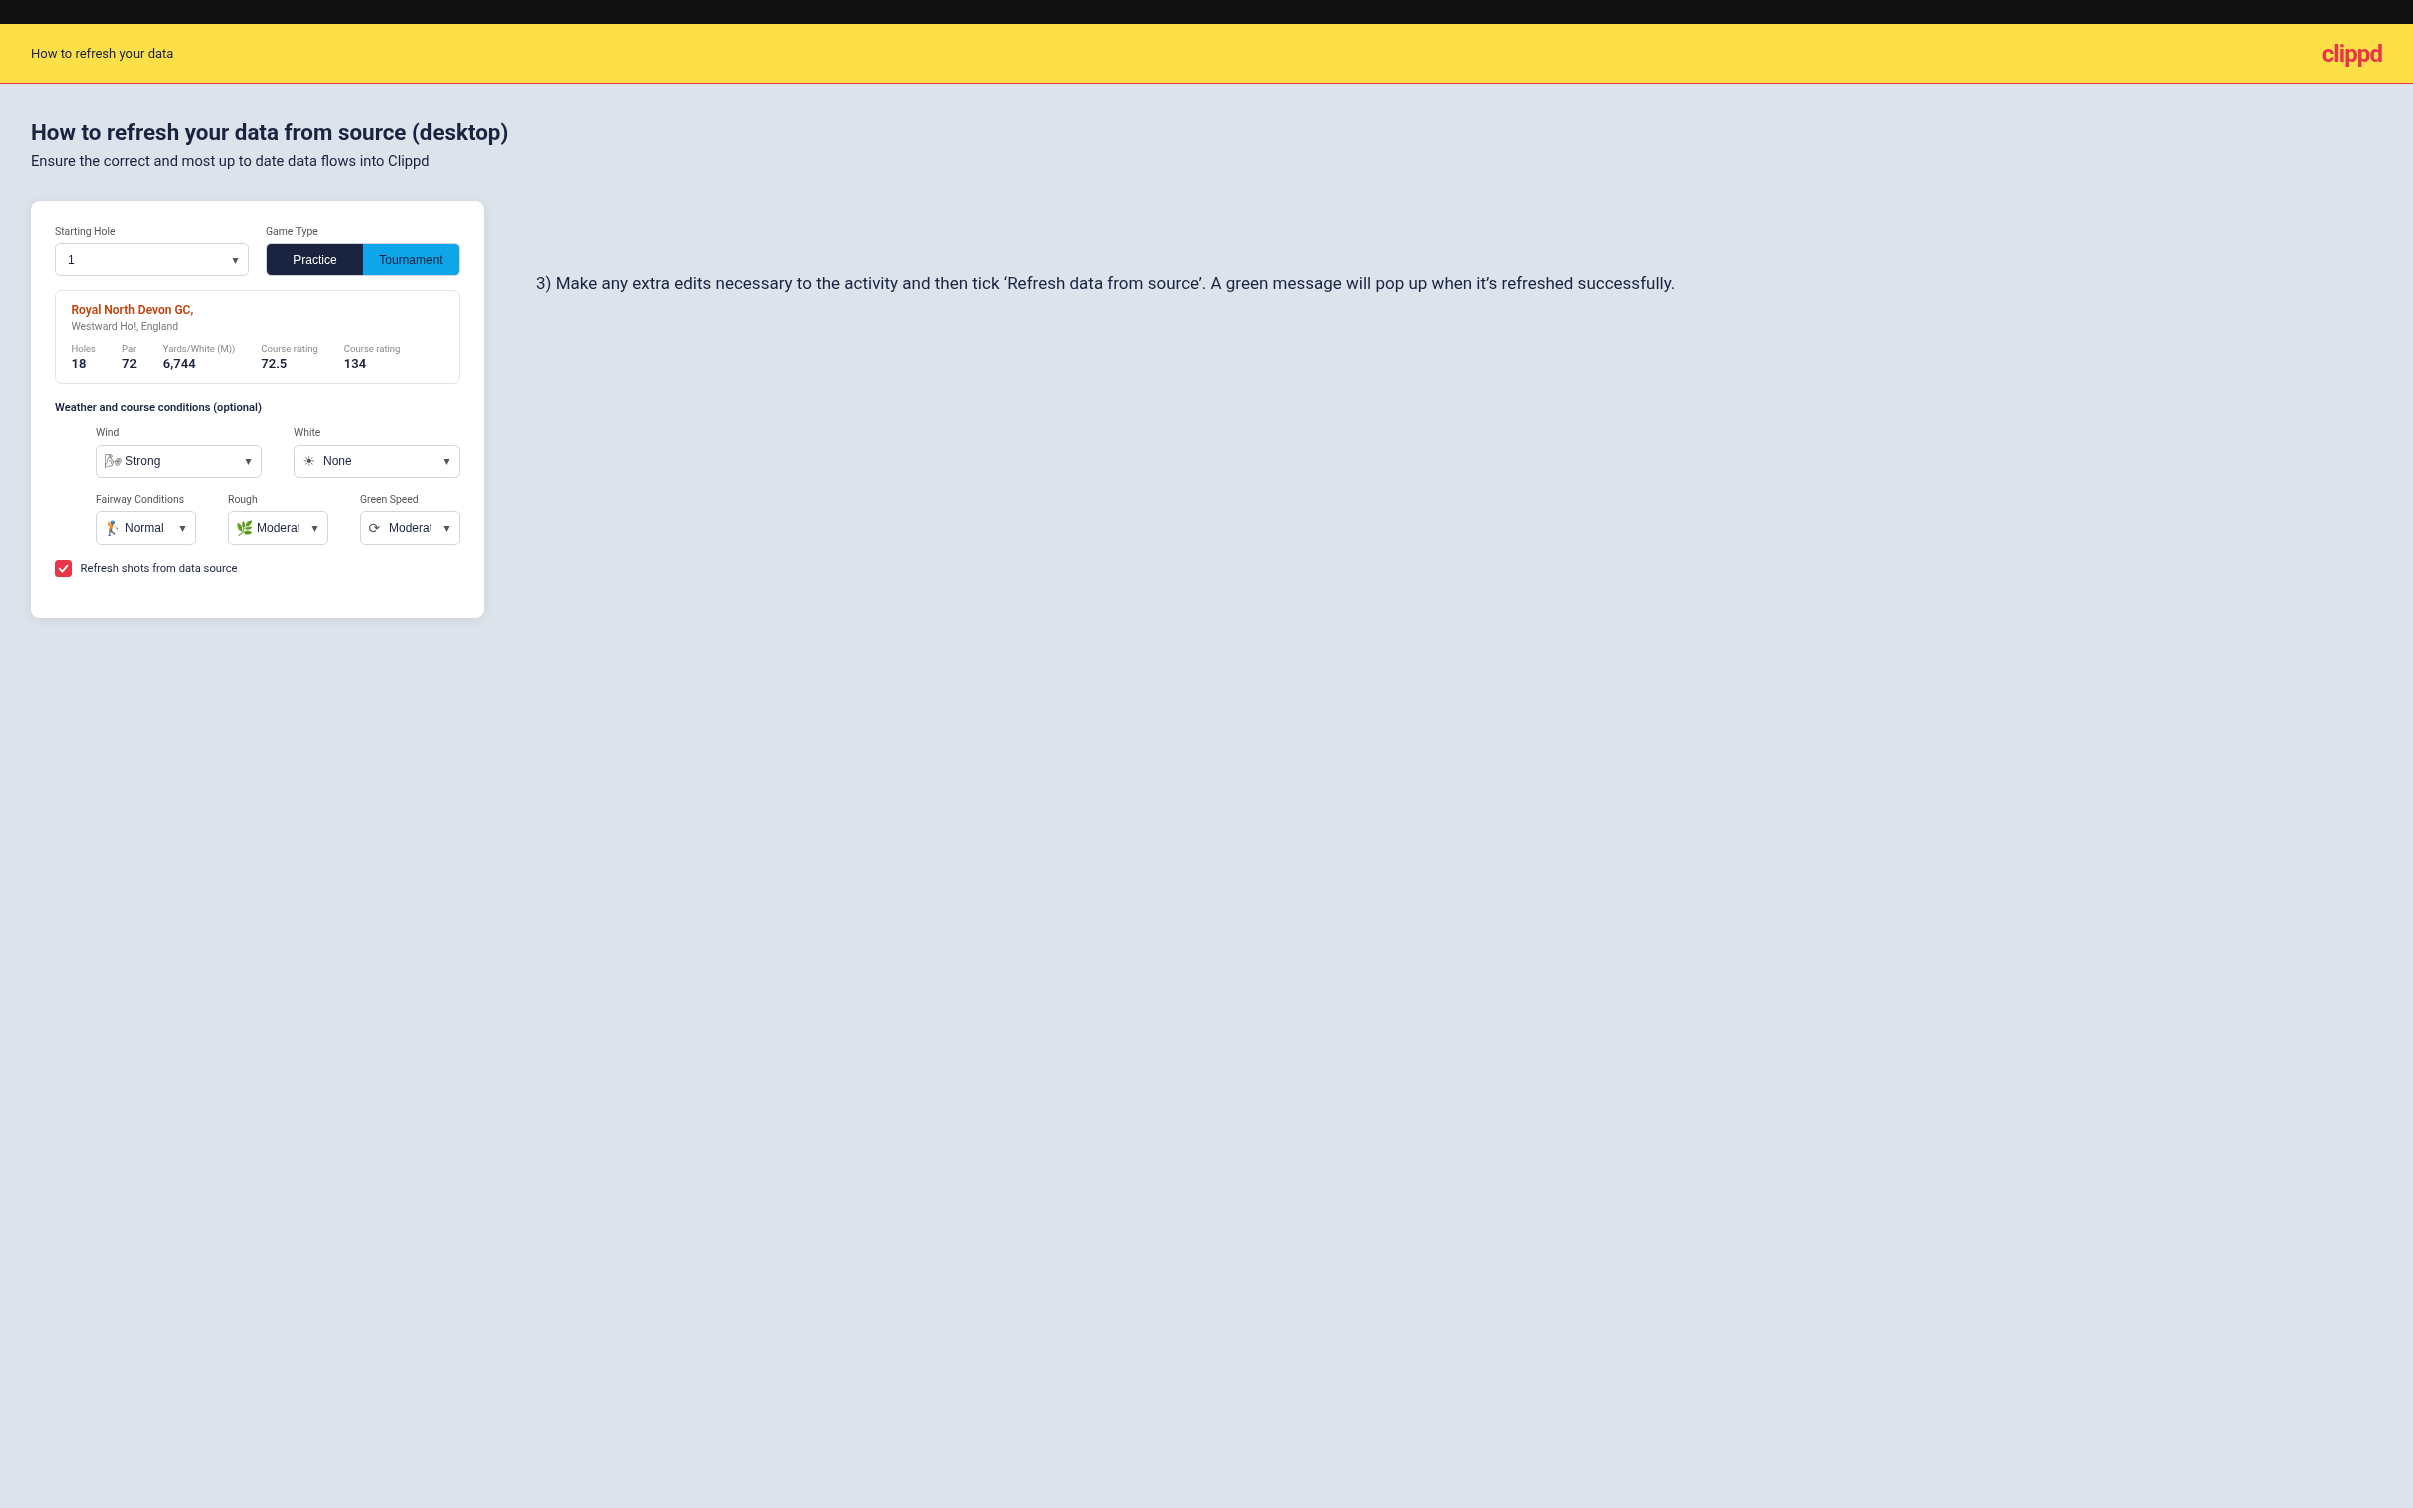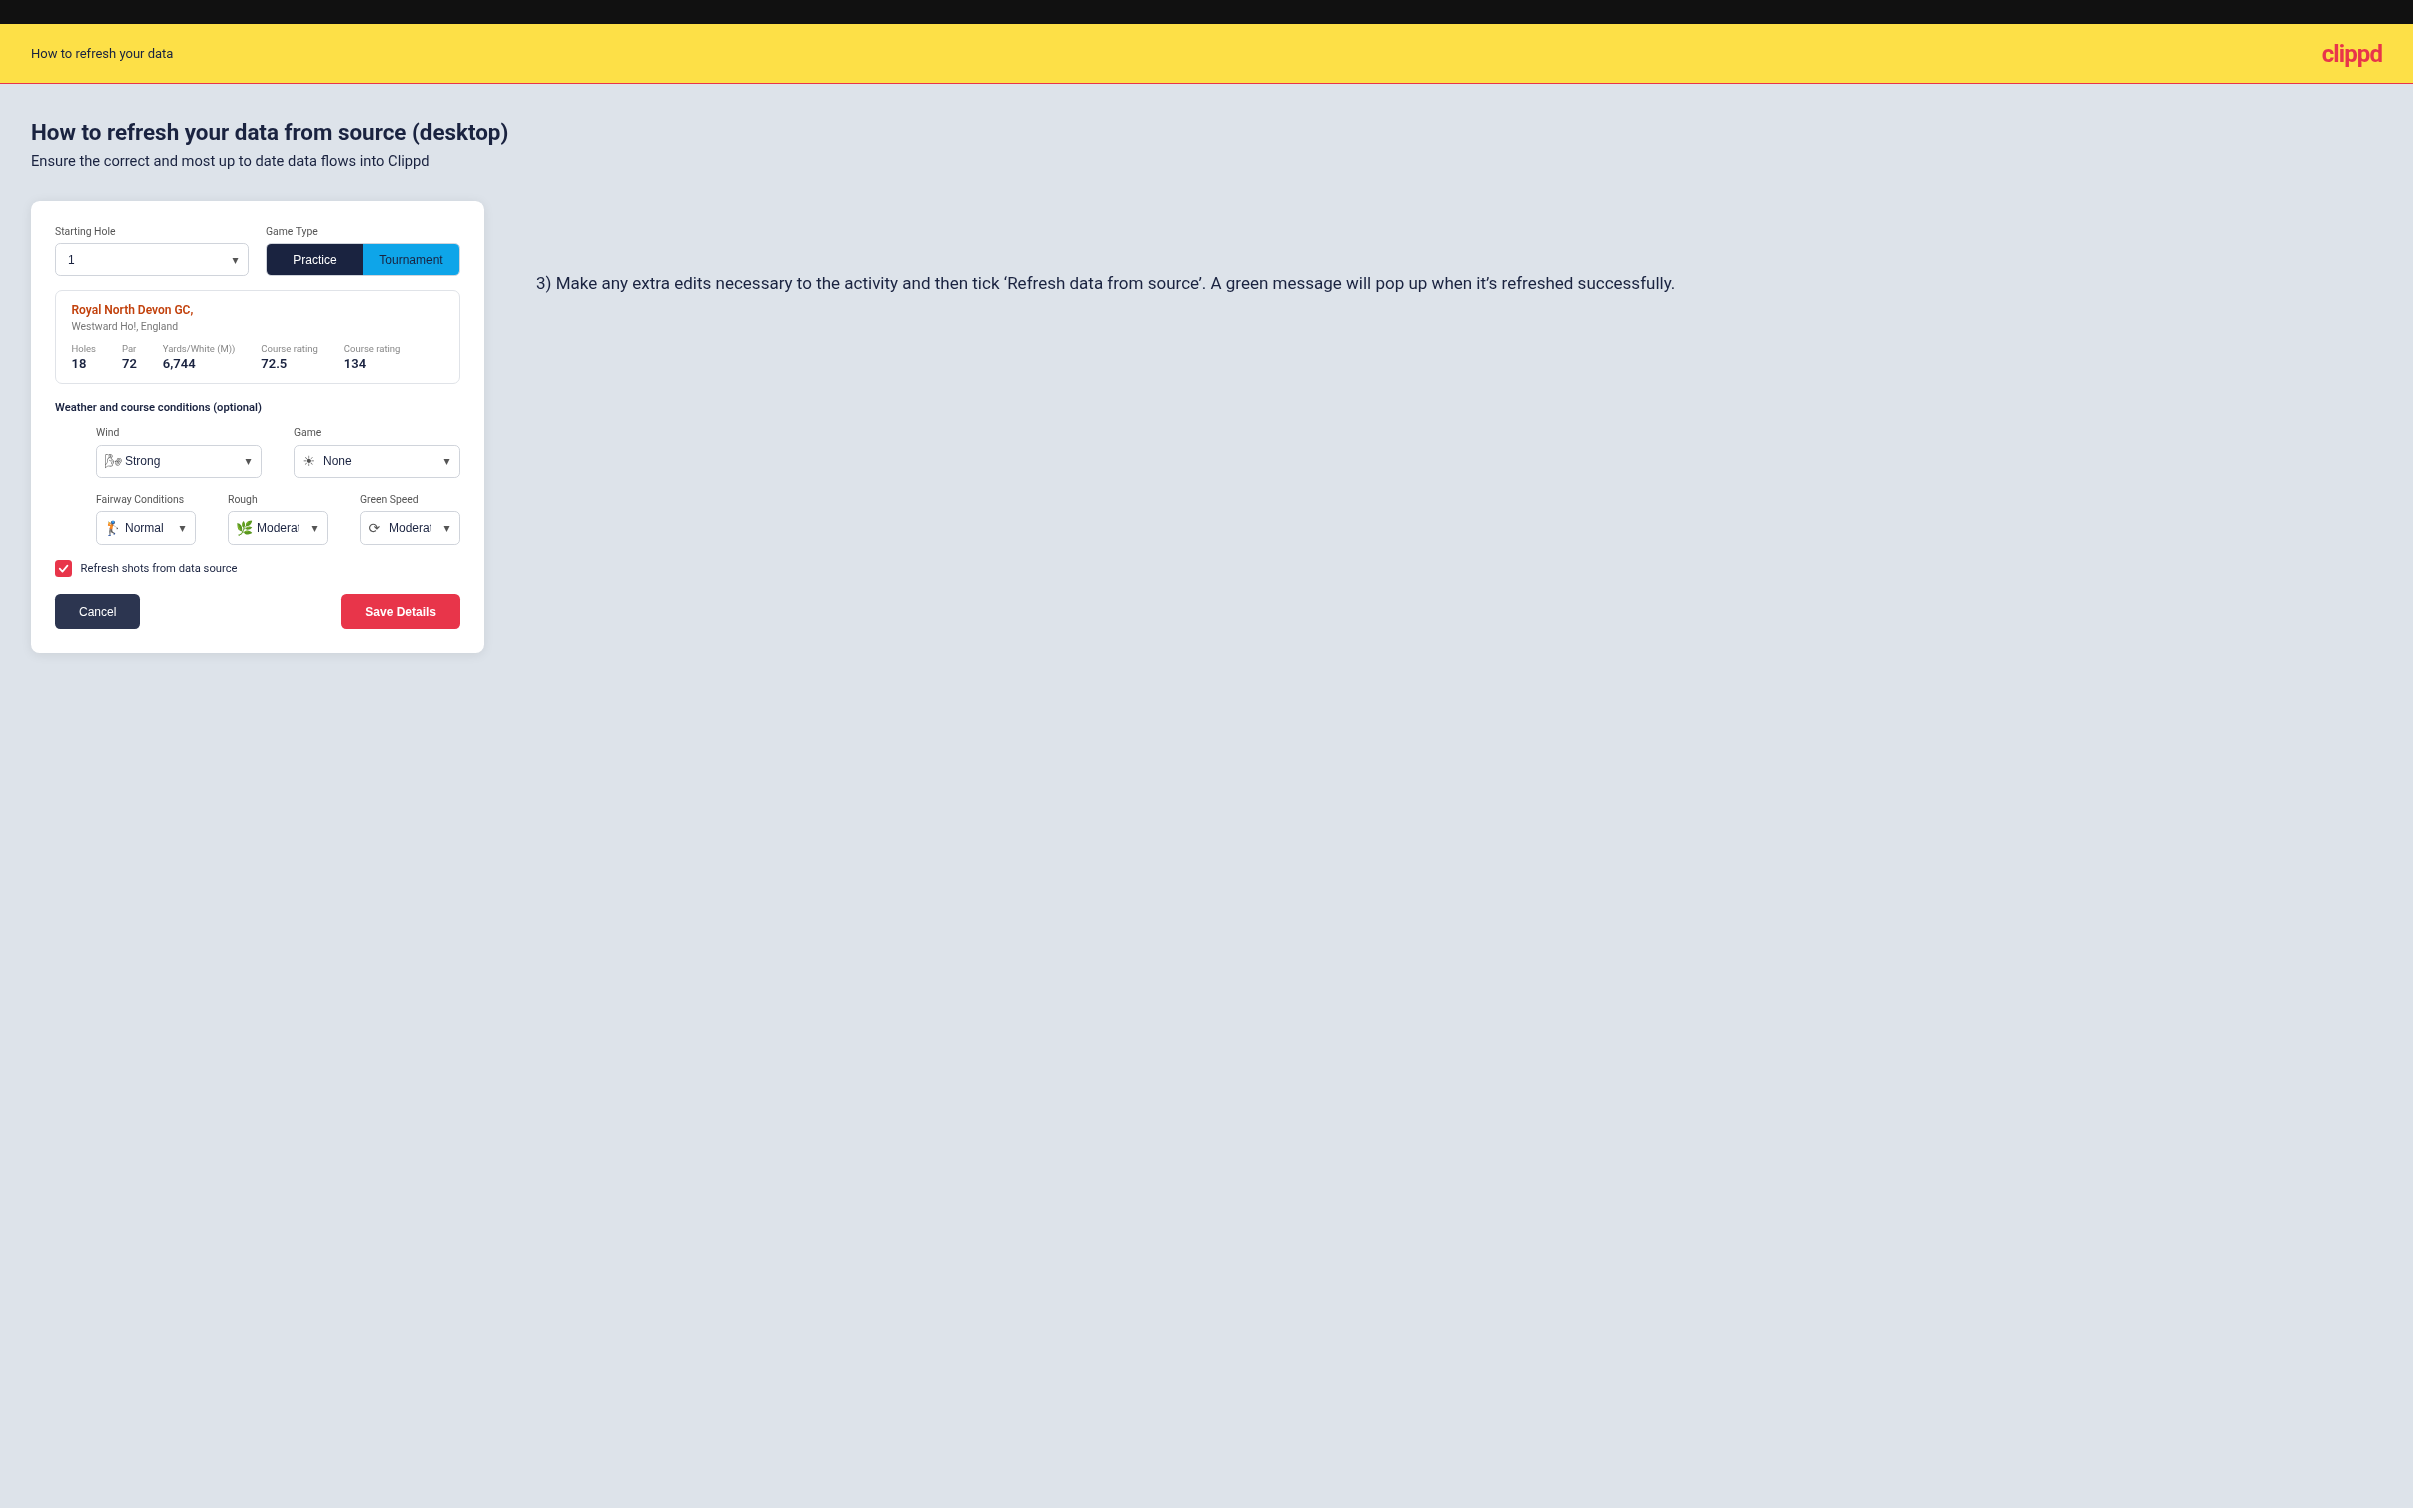--- a/index.html
+++ b/index.html
@@ -397,21 +397,21 @@
             <span class="select-icon">🌬</span>
             <select>
               <option>Strong</option>
               <option>None</option>
               <option>Light</option>
               <option>Moderate</option>
             </select>
           </div>
         </div>
         <div class="form-group">
-          <label class="form-label">Game</label>
+          <label class="form-label">White</label>
           <div class="icon-select-wrapper">
             <span class="select-icon">☀</span>
             <select>
               <option>None</option>
               <option>Light</option>
               <option>Moderate</option>
               <option>Heavy</option>
             </select>
           </div>
         </div>
@@ -455,24 +455,20 @@
 
       <div class="checkbox-row">
         <div class="checkbox-custom">
           <svg viewBox="0 0 13 13" fill="none" xmlns="http://www.w3.org/2000/svg">
             <path d="M2 6.5L5.2 10L11 3" stroke="white" stroke-width="2" stroke-linecap="round" stroke-linejoin="round"></path>
           </svg>
         </div>
         <span class="checkbox-label">Refresh shots from data source</span>
       </div>
 
-      <div class="action-row">
-        <button class="btn-cancel">Cancel</button>
-        <button class="btn-save">Save Details</button>
-      </div>
 
     </div>
 
     <div class="instruction-box">
       <p class="instruction-text">3) Make any extra edits necessary to the activity and then tick ‘Refresh data from source’. A green message will pop up when it’s refreshed successfully.</p>
     </div>
 
   </div>
 </div>
 

